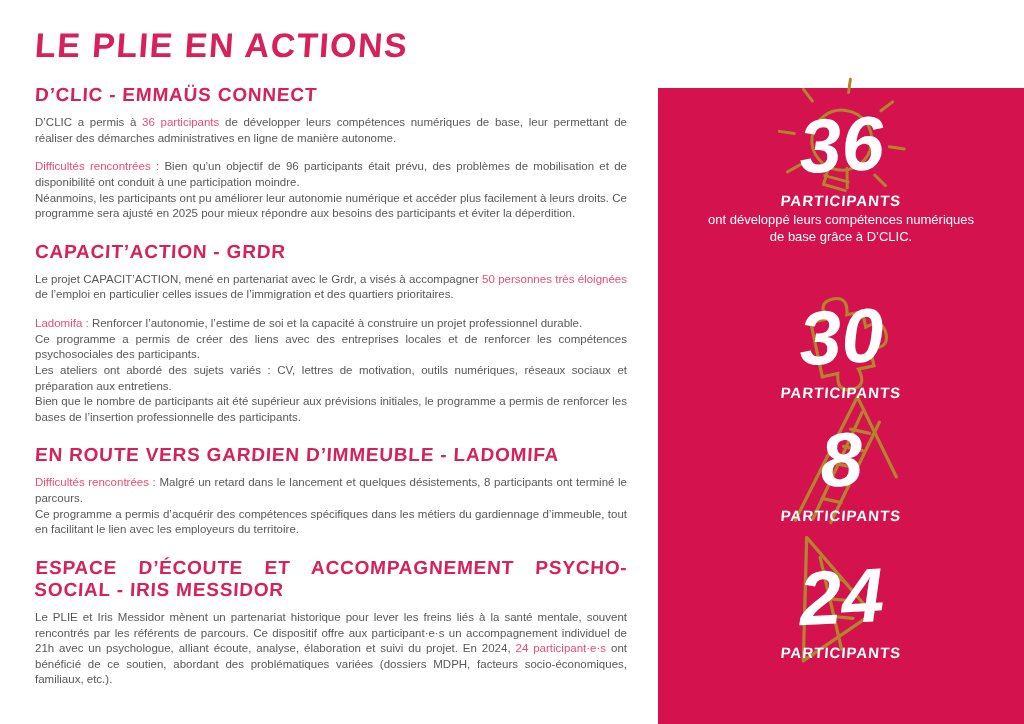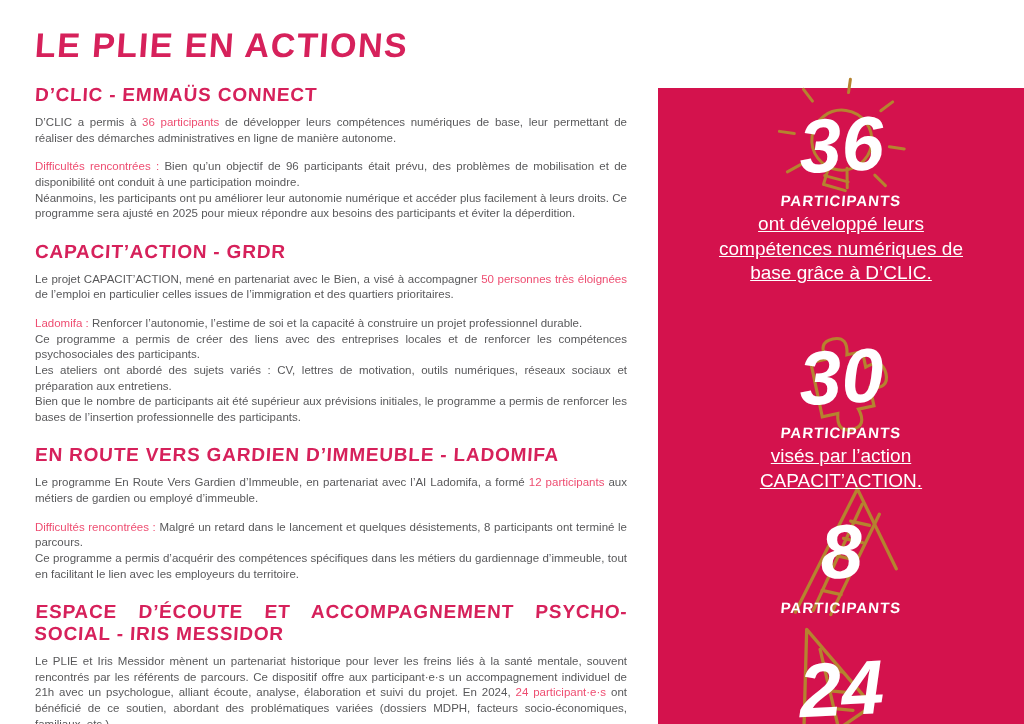--- a/index.html
+++ b/index.html
@@ -74,53 +74,51 @@
   .stat-label {
     position: relative; z-index: 2;
     font-size: 15px;
     font-weight: bold;
     letter-spacing: 1px;
     transform: skewX(-5deg);
     margin-top: 4px;
   }
   .stat-caption {
     position: relative; z-index: 2;
-    font-size: 19px;
+    font-size: 13px;
     line-height: 1.3;
     max-width: 282px;
     margin: 3px auto 0 auto;
-    text-decoration: underline;
   }
 </style>
 </head>
 <body>
 
 <div class="content">
 
   <div class="page-title">LE PLIE EN ACTIONS</div>
 
   <div>
     <div class="section-heading">D’CLIC - EMMAÜS CONNECT</div>
     <p class="body-par"><span>D’CLIC a permis à </span><span class="hl">36 participants</span><span> de développer leurs compétences numériques de base, leur permettant de réaliser des démarches administratives en ligne de manière autonome.</span></p>
     <p class="body-par"><span class="hl">Difficultés rencontrées : </span><span>Bien qu’un objectif de 96 participants était prévu, des problèmes de mobilisation et de disponibilité ont conduit à une participation moindre.
 Néanmoins, les participants ont pu améliorer leur autonomie numérique et accéder plus facilement à leurs droits. Ce programme sera ajusté en 2025 pour mieux répondre aux besoins des participants et éviter la déperdition.</span></p>
   </div>
 
   <div>
     <div class="section-heading">CAPACIT’ACTION - GRDR</div>
-    <p class="body-par"><span>Le projet CAPACIT’ACTION, mené en partenariat avec le Bien, a visé à accompagner </span><span class="hl">50 personnes très éloignées</span><span> de l’emploi en particulier celles issues de l’immigration et des quartiers prioritaires.</span></p>
+    <p class="body-par"><span>Le projet CAPACIT’ACTION, mené en partenariat avec le Grdr, a visés à accompagner </span><span class="hl">50 personnes très éloignées</span><span> de l’emploi en particulier celles issues de l’immigration et des quartiers prioritaires.</span></p>
     <p class="body-par"><span class="hl">Ladomifa : </span><span>Renforcer l’autonomie, l’estime de soi et la capacité à construire un projet professionnel durable.
 Ce programme a permis de créer des liens avec des entreprises locales et de renforcer les compétences psychosociales des participants.
 Les ateliers ont abordé des sujets variés : CV, lettres de motivation, outils numériques, réseaux sociaux et préparation aux entretiens.
 Bien que le nombre de participants ait été supérieur aux prévisions initiales, le programme a permis de renforcer les bases de l’insertion professionnelle des participants.</span></p>
   </div>
 
   <div>
     <div class="section-heading">EN ROUTE VERS GARDIEN D’IMMEUBLE - LADOMIFA</div>
-    <p class="body-par"><span>Le programme En Route Vers Gardien d’Immeuble, en partenariat avec l’AI Ladomifa, a formé </span><span class="hl">12 participants</span><span> aux métiers de gardien ou employé d’immeuble.</span></p>
     <p class="body-par"><span class="hl">Difficultés rencontrées : </span><span>Malgré un retard dans le lancement et quelques désistements, 8 participants ont terminé le parcours.
 Ce programme a permis d’acquérir des compétences spécifiques dans les métiers du gardiennage d’immeuble, tout en facilitant le lien avec les employeurs du territoire.</span></p>
   </div>
 
   <div>
     <div class="section-heading">ESPACE D’ÉCOUTE ET ACCOMPAGNEMENT PSYCHO-SOCIAL - IRIS MESSIDOR</div>
     <p class="body-par"><span>Le PLIE et Iris Messidor mènent un partenariat historique pour lever les freins liés à la santé mentale, souvent rencontrés par les référents de parcours. Ce dispositif offre aux participant·e·s un accompagnement individuel de 21h avec un psychologue, alliant écoute, analyse, élaboration et suivi du projet. En 2024, </span><span class="hl">24 participant·e·s</span><span> ont bénéficié de ce soutien, abordant des problématiques variées (dossiers MDPH, facteurs socio-économiques, familiaux, etc.).</span></p>
   </div>
 
 </div>
@@ -147,21 +145,20 @@
   <div class="stat stat-2">
     <div class="num-wrap">
       <span class="icon">
         <svg width="132" height="132" viewBox="0 0 100 100" fill="none" stroke="#b5832f" stroke-width="2.4" stroke-linecap="round">
           <path transform="rotate(-12 50 50)" d="M30 34 h12 q-4 -14 8 -14 t8 14 h12 v12 q14 -4 14 8 t-14 8 v14 h-12 q4 14 -8 14 t-8 -14 h-12 z"></path>
         </svg>
       </span>
       <div class="num">30</div>
     </div>
     <div class="stat-label">PARTICIPANTS</div>
-    <div class="stat-caption">visés par l’action CAPACIT’ACTION.</div>
   </div>
 
   <div class="stat stat-3">
     <div class="num-wrap">
       <span class="icon">
         <svg width="148" height="148" viewBox="0 0 100 100" fill="none" stroke="#b5832f" stroke-width="2.2" stroke-linecap="round">
           <g transform="rotate(4 50 50)">
             <path d="M22 92 L58 6 L88 58"></path>
             <path d="M34 90 L62 16 M46 92 L74 22"></path>
             <path d="M39 76 L52 78 M43 64 L56 66 M47 52 L60 54 M51 40 L64 42 M55 28 L68 30"></path>

